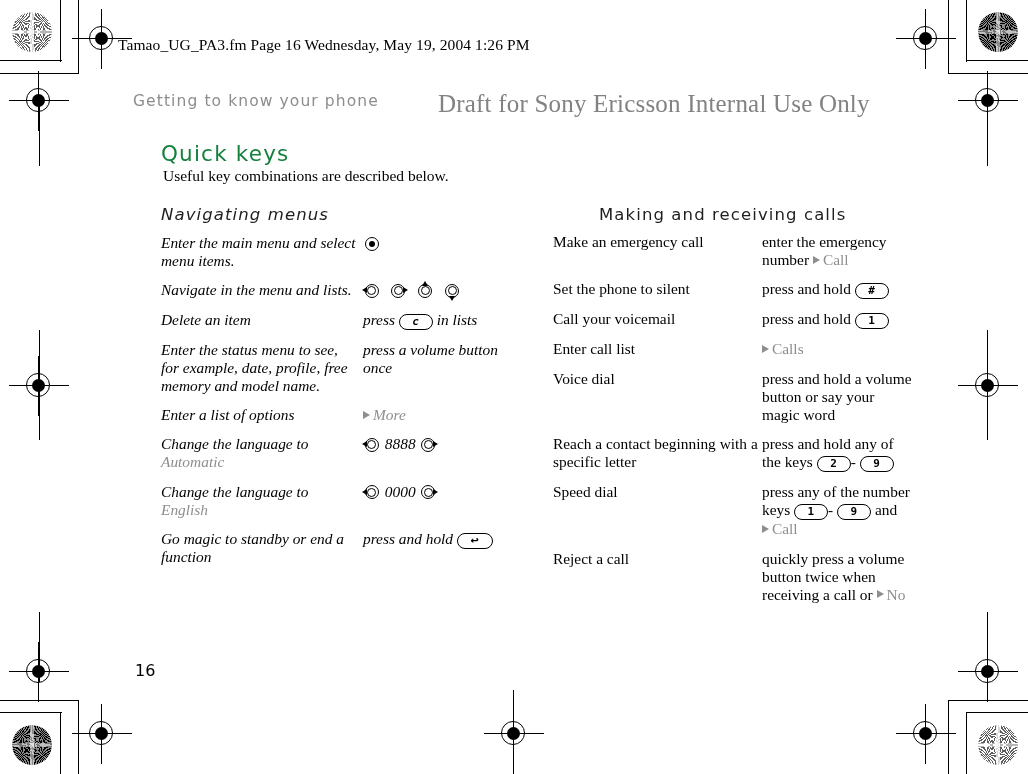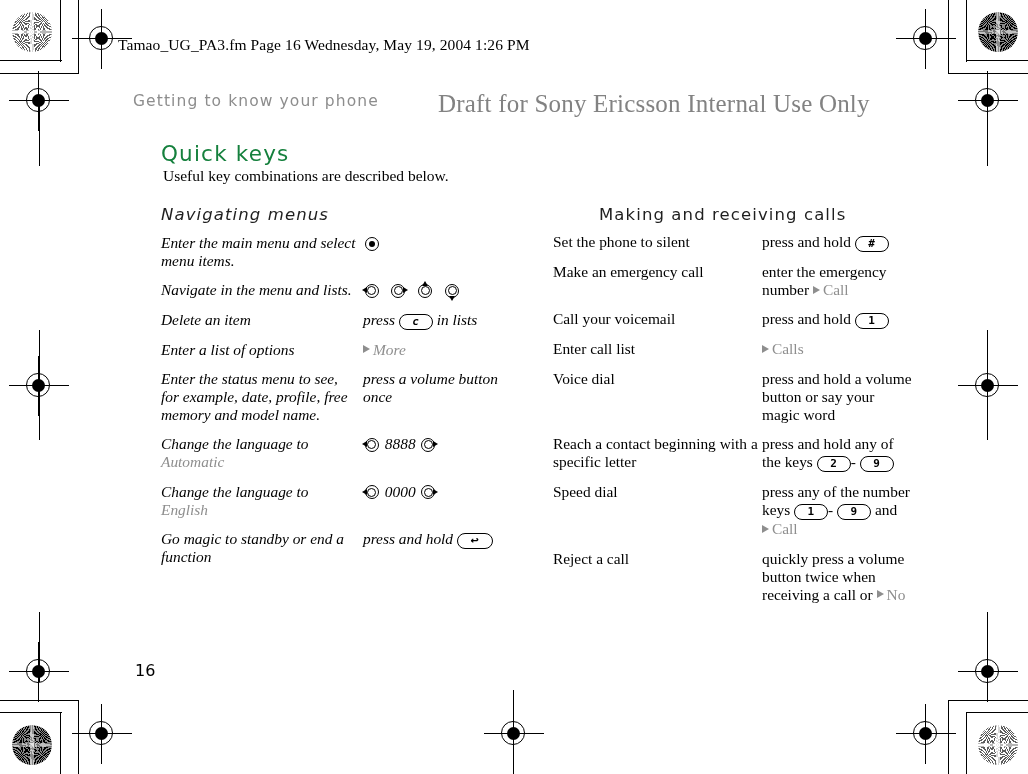--- a/index.html
+++ b/index.html
@@ -455,29 +455,29 @@
       <tr>
         <td class="act">Delete an item</td>
         <td class="how nowrap">
           <span>press</span>
           <span class="key">c</span>
           <span>in lists</span>
         </td>
       </tr>
 
       <tr>
+        <td class="act">Enter the status menu to see, for example, date, profile, free memory and model name.</td>
+        <td class="how">press a volume button once</td>
+      </tr>
+
+      <tr>
         <td class="act">Enter a list of options</td>
         <td class="how">
           <span class="softkey"><span class="tri"></span><span>More</span></span>
         </td>
-      </tr>
-
-      <tr>
-        <td class="act">Enter the status menu to see, for example, date, profile, free memory and model name.</td>
-        <td class="how">press a volume button once</td>
       </tr>
 
       <tr>
         <td class="act"><span>Change the language to </span><span class="gray">Automatic</span></td>
         <td class="how nowrap">
           <span class="navico">
             <span class="o1"></span><span class="o2"></span><span class="arrow left"></span>
           </span>
           <span class="code-run">8888</span>
           <span class="navico">
@@ -509,30 +509,30 @@
     </tbody>
   </table>
 </div>
 
 <div class="col col-right">
   <div class="sec-heading">Making and receiving calls</div>
 
   <table class="kt">
     <tbody>
       <tr>
+        <td class="act">Make an emergency call</td>
+        <td class="how"><span>enter the emergency number </span><span class="softkey"><span class="tri"></span><span>Call</span></span></td>
+      </tr>
+
+      <tr>
         <td class="act">Set the phone to silent</td>
         <td class="how nowrap">
           <span>press and hold</span>
           <span class="key">#</span>
         </td>
-      </tr>
-
-      <tr>
-        <td class="act">Make an emergency call</td>
-        <td class="how"><span>enter the emergency number </span><span class="softkey"><span class="tri"></span><span>Call</span></span></td>
       </tr>
 
       <tr>
         <td class="act">Call your voicemail</td>
         <td class="how nowrap">
           <span>press and hold</span>
           <span class="key">1</span>
         </td>
       </tr>
 

